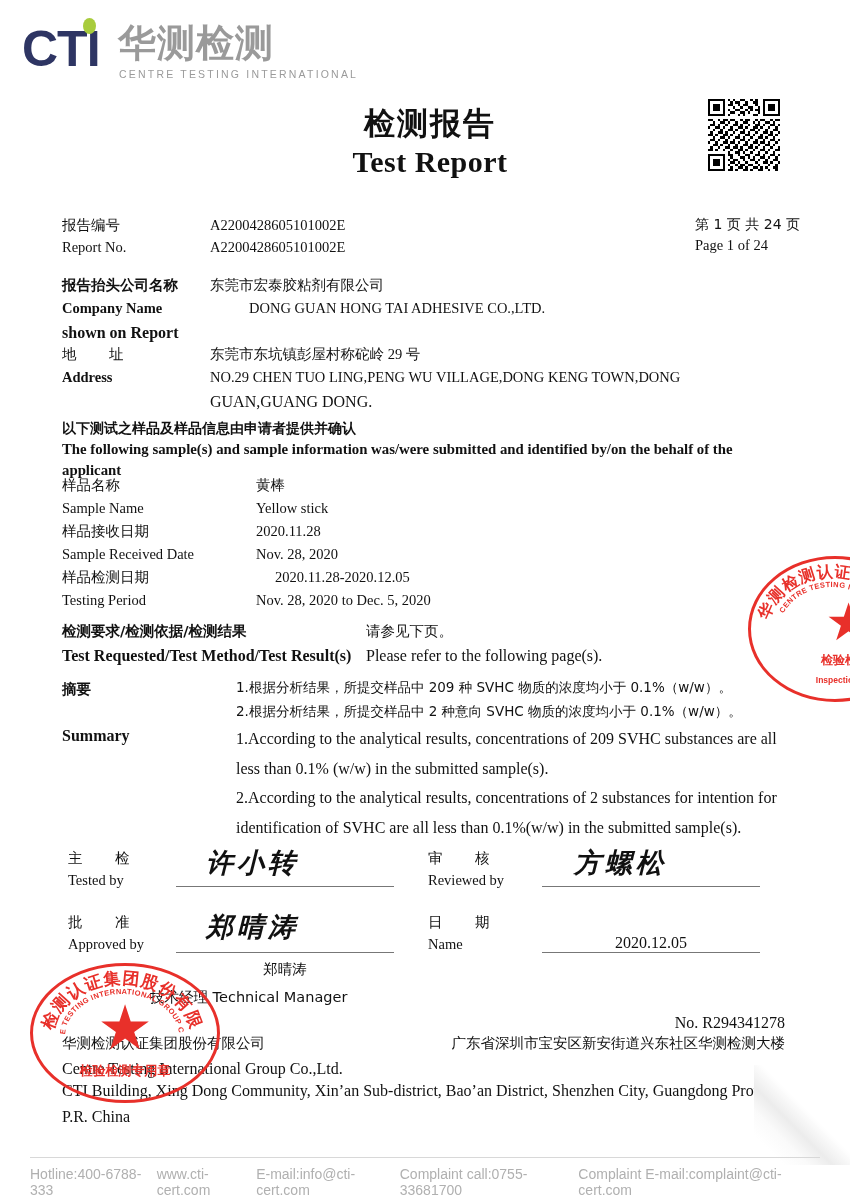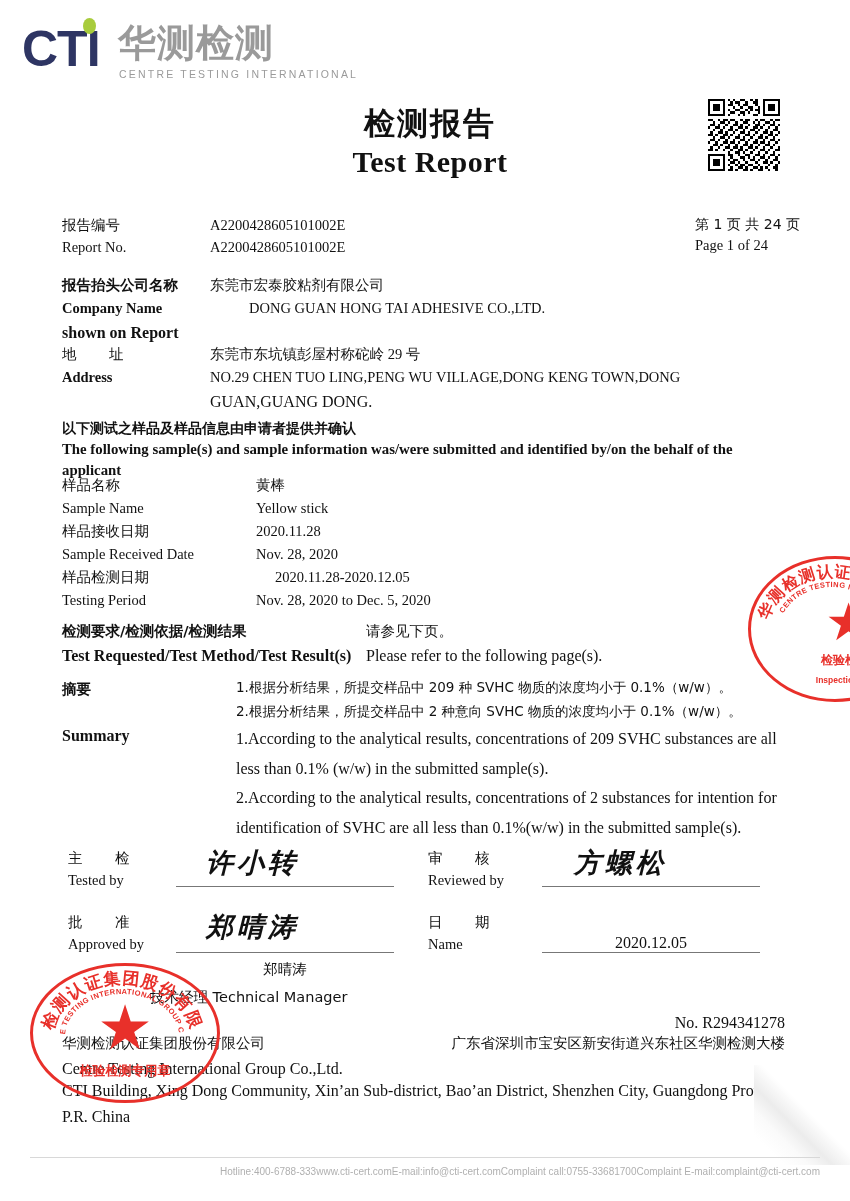--- a/index.html
+++ b/index.html
@@ -219,23 +219,23 @@
     top: 1157px;
     width: 790px;
     border-top: 1.5px solid #d8d8d8;
   }
   #footer-bar {
     position: absolute;
     left: 30px;
     top: 1166px;
     width: 790px;
     display: flex;
-    justify-content: flex-end;
+    justify-content: center;
     font-family: "Liberation Sans", sans-serif;
-    font-size: 10px;
+    font-size: 14px;
     color: #b0b0b0;
   }
   #curl {
     position: absolute;
     right: 0;
     bottom: 36px;
     width: 96px;
     height: 100px;
     background: linear-gradient(225deg, #ffffff 45%, #ececec 60%, #fafafa 72%, #ffffff 85%);
   }

